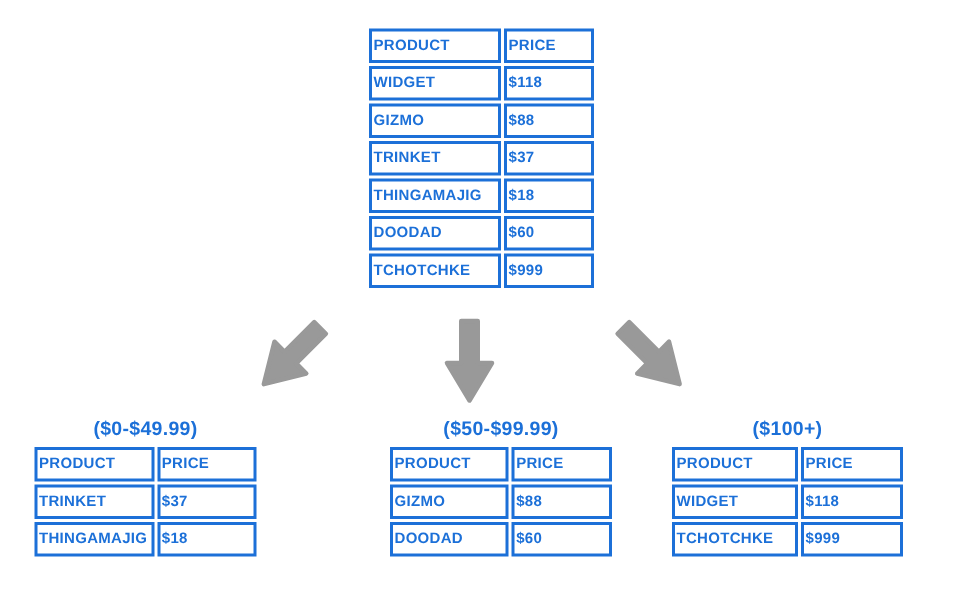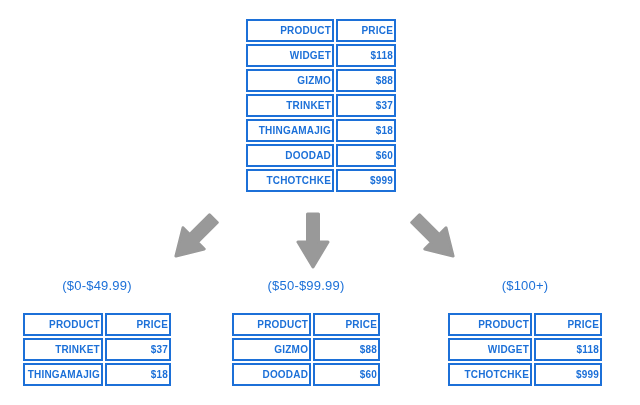--- a/index.html
+++ b/index.html
@@ -14,40 +14,40 @@
   }
   table.price-table{
     border-collapse:separate;border-spacing:2px;table-layout:fixed;
   }
   table.price-table td{
     border:2px solid var(--accent-blue);
     background:#fff;
     color:var(--accent-blue);
     font-weight:bold;
     font-size:10px;
-    text-align:right;
+    text-align:left;
     vertical-align:middle;
     height:19px;
     padding:0 1px;
     letter-spacing:.2px;
     overflow:hidden;
     white-space:nowrap;
   }
   .col-product{width:82px;}
   .col-price{width:54px;margin-top:24px;}
   .main-table-wrap{position:absolute;left:244px;top:17px;}
   .arrow-band{position:absolute;left:0;top:205px;}
   .group{position:absolute;top:278px;}
   .group-title{
-    color:var(--accent-blue);font-weight:normal;font-size:13px;
-    text-align:center;height:16px;line-height:16px;margin-bottom:17px;
+    color:var(--accent-blue);font-weight:bold;font-size:13px;
+    text-align:center;height:16px;line-height:16px;margin-bottom:2px;
     letter-spacing:.2px;
   }
   .g0{left:21px;width:152px;}
-  .g1{left:230px;width:152px;}
+  .g1{left:258px;width:152px;}
   .g2{left:446px;width:158px;}
   .group .col-product{width:74px;}
   .group .col-price{width:62px;}
   .g2 .col-product{width:78px;}
 </style>
 </head>
 <body>
 
 <div class="canvas">
 

